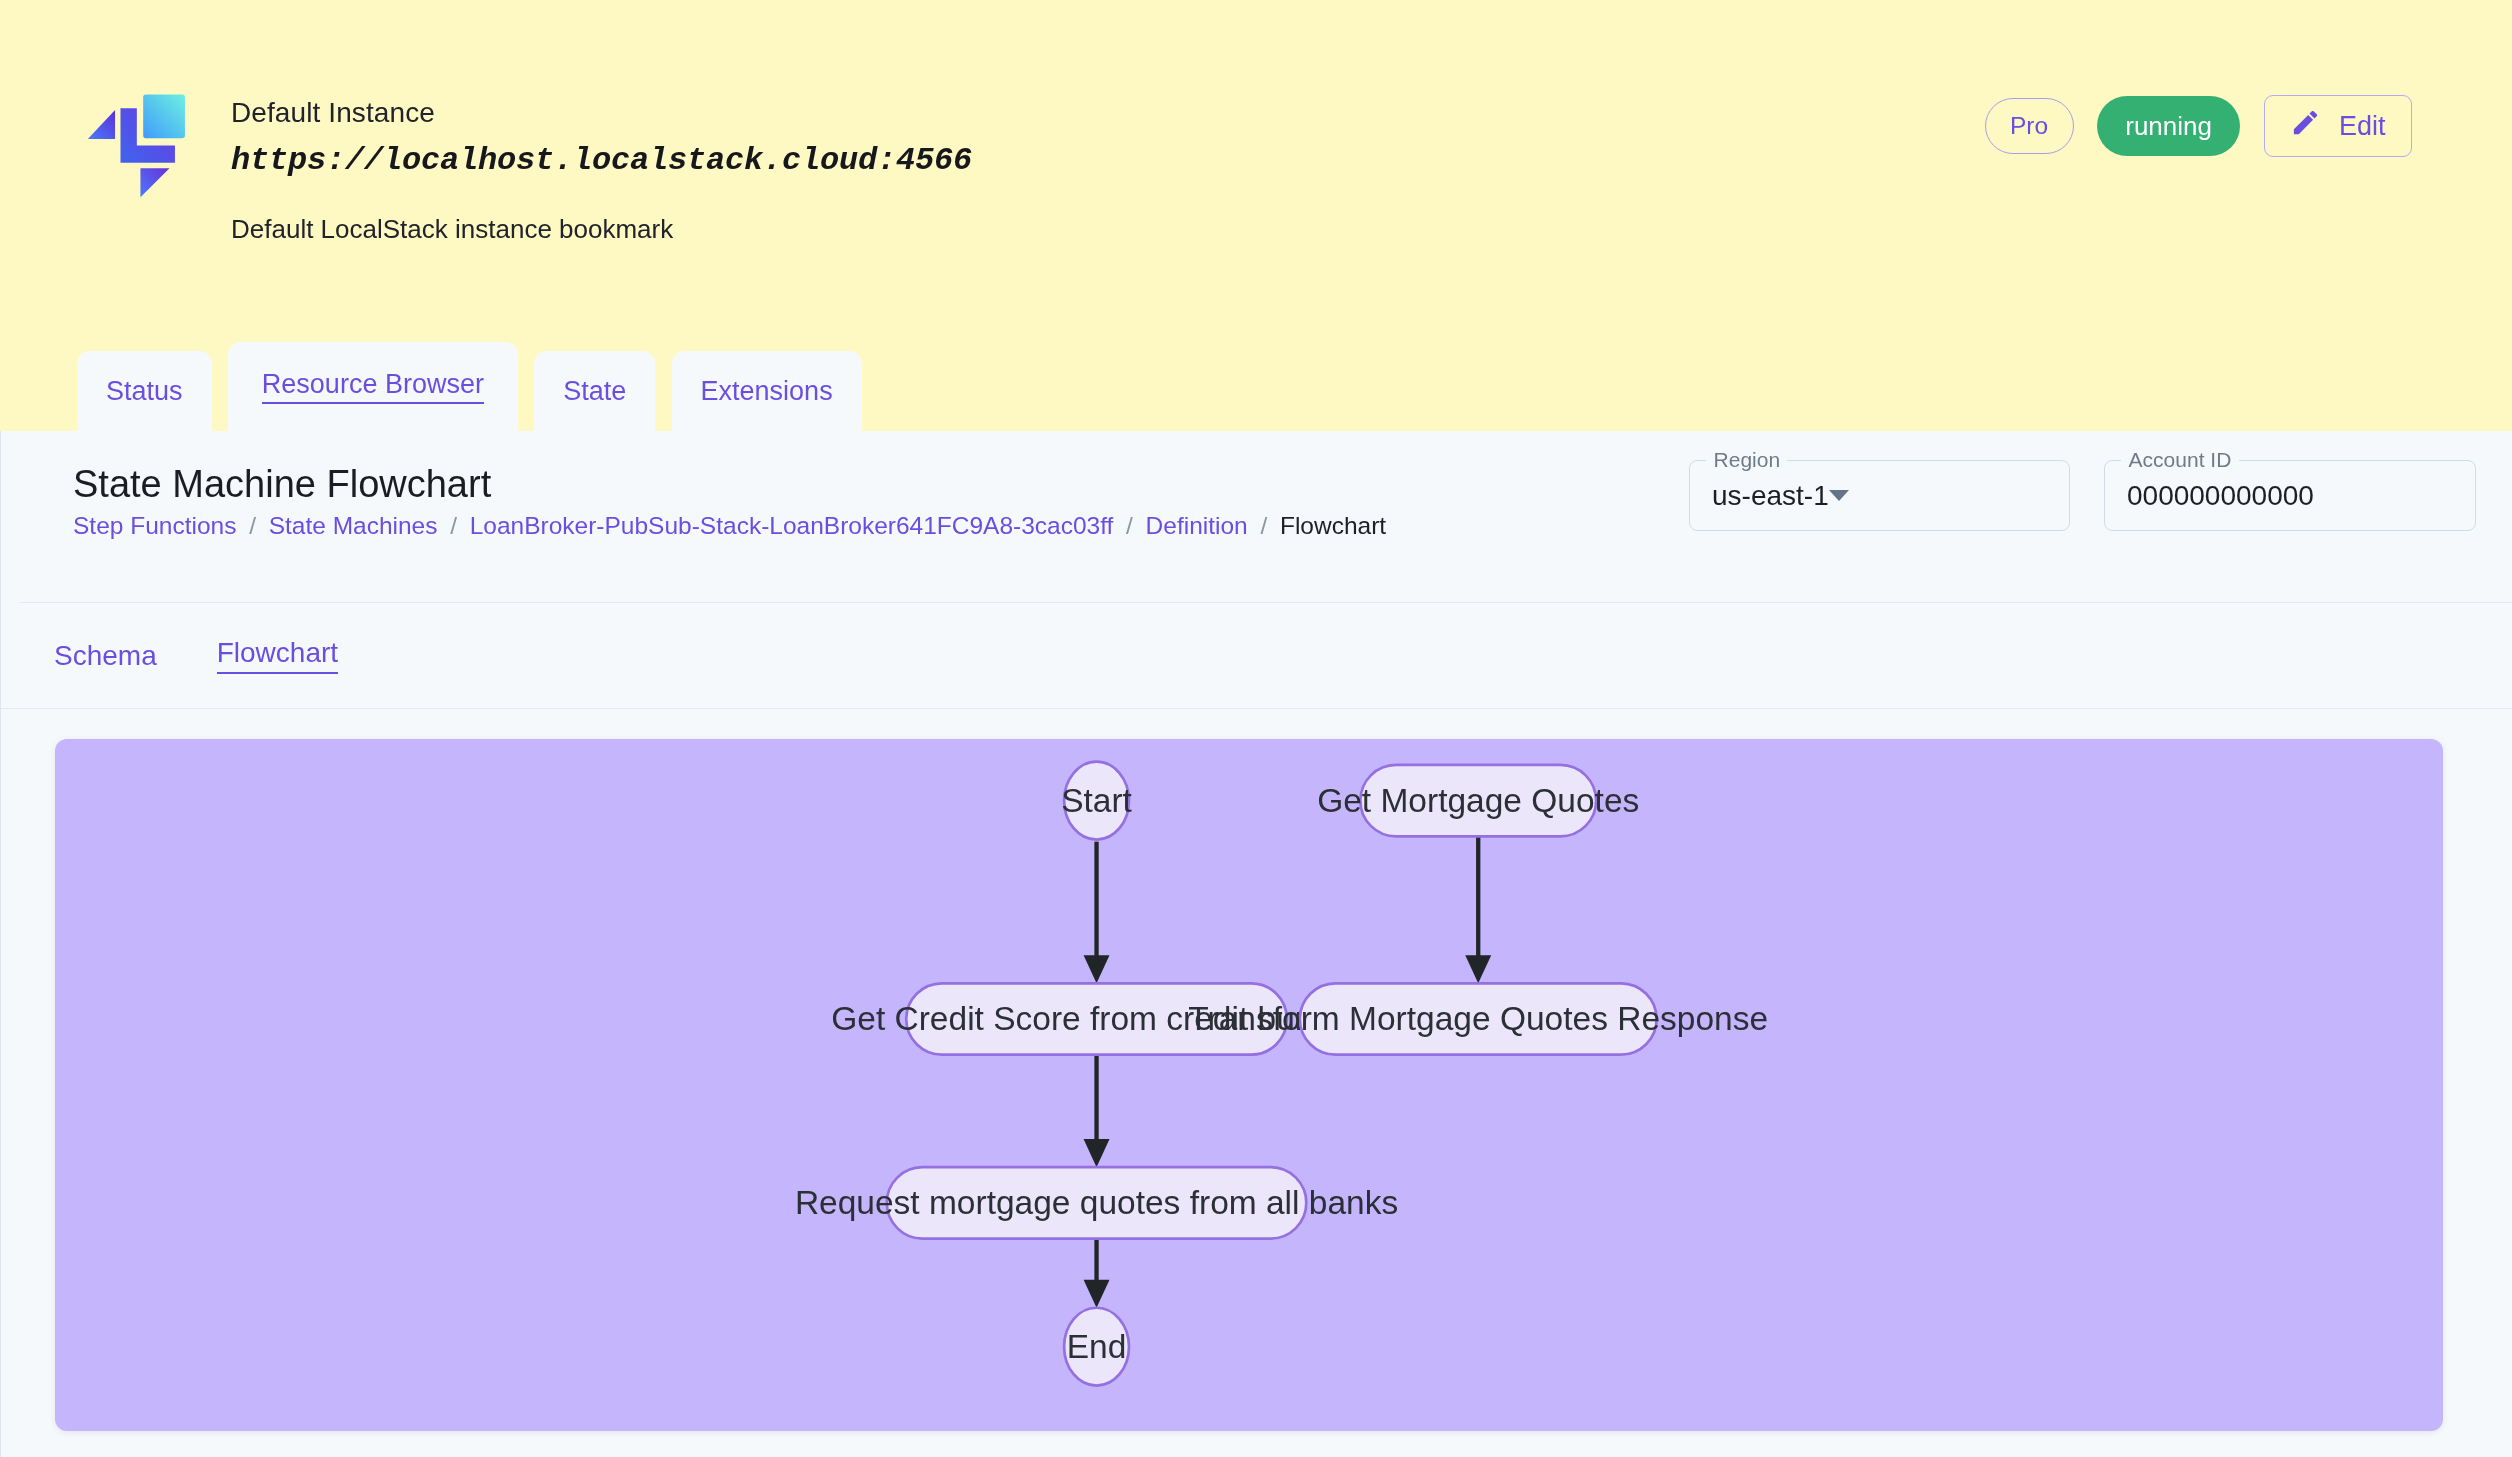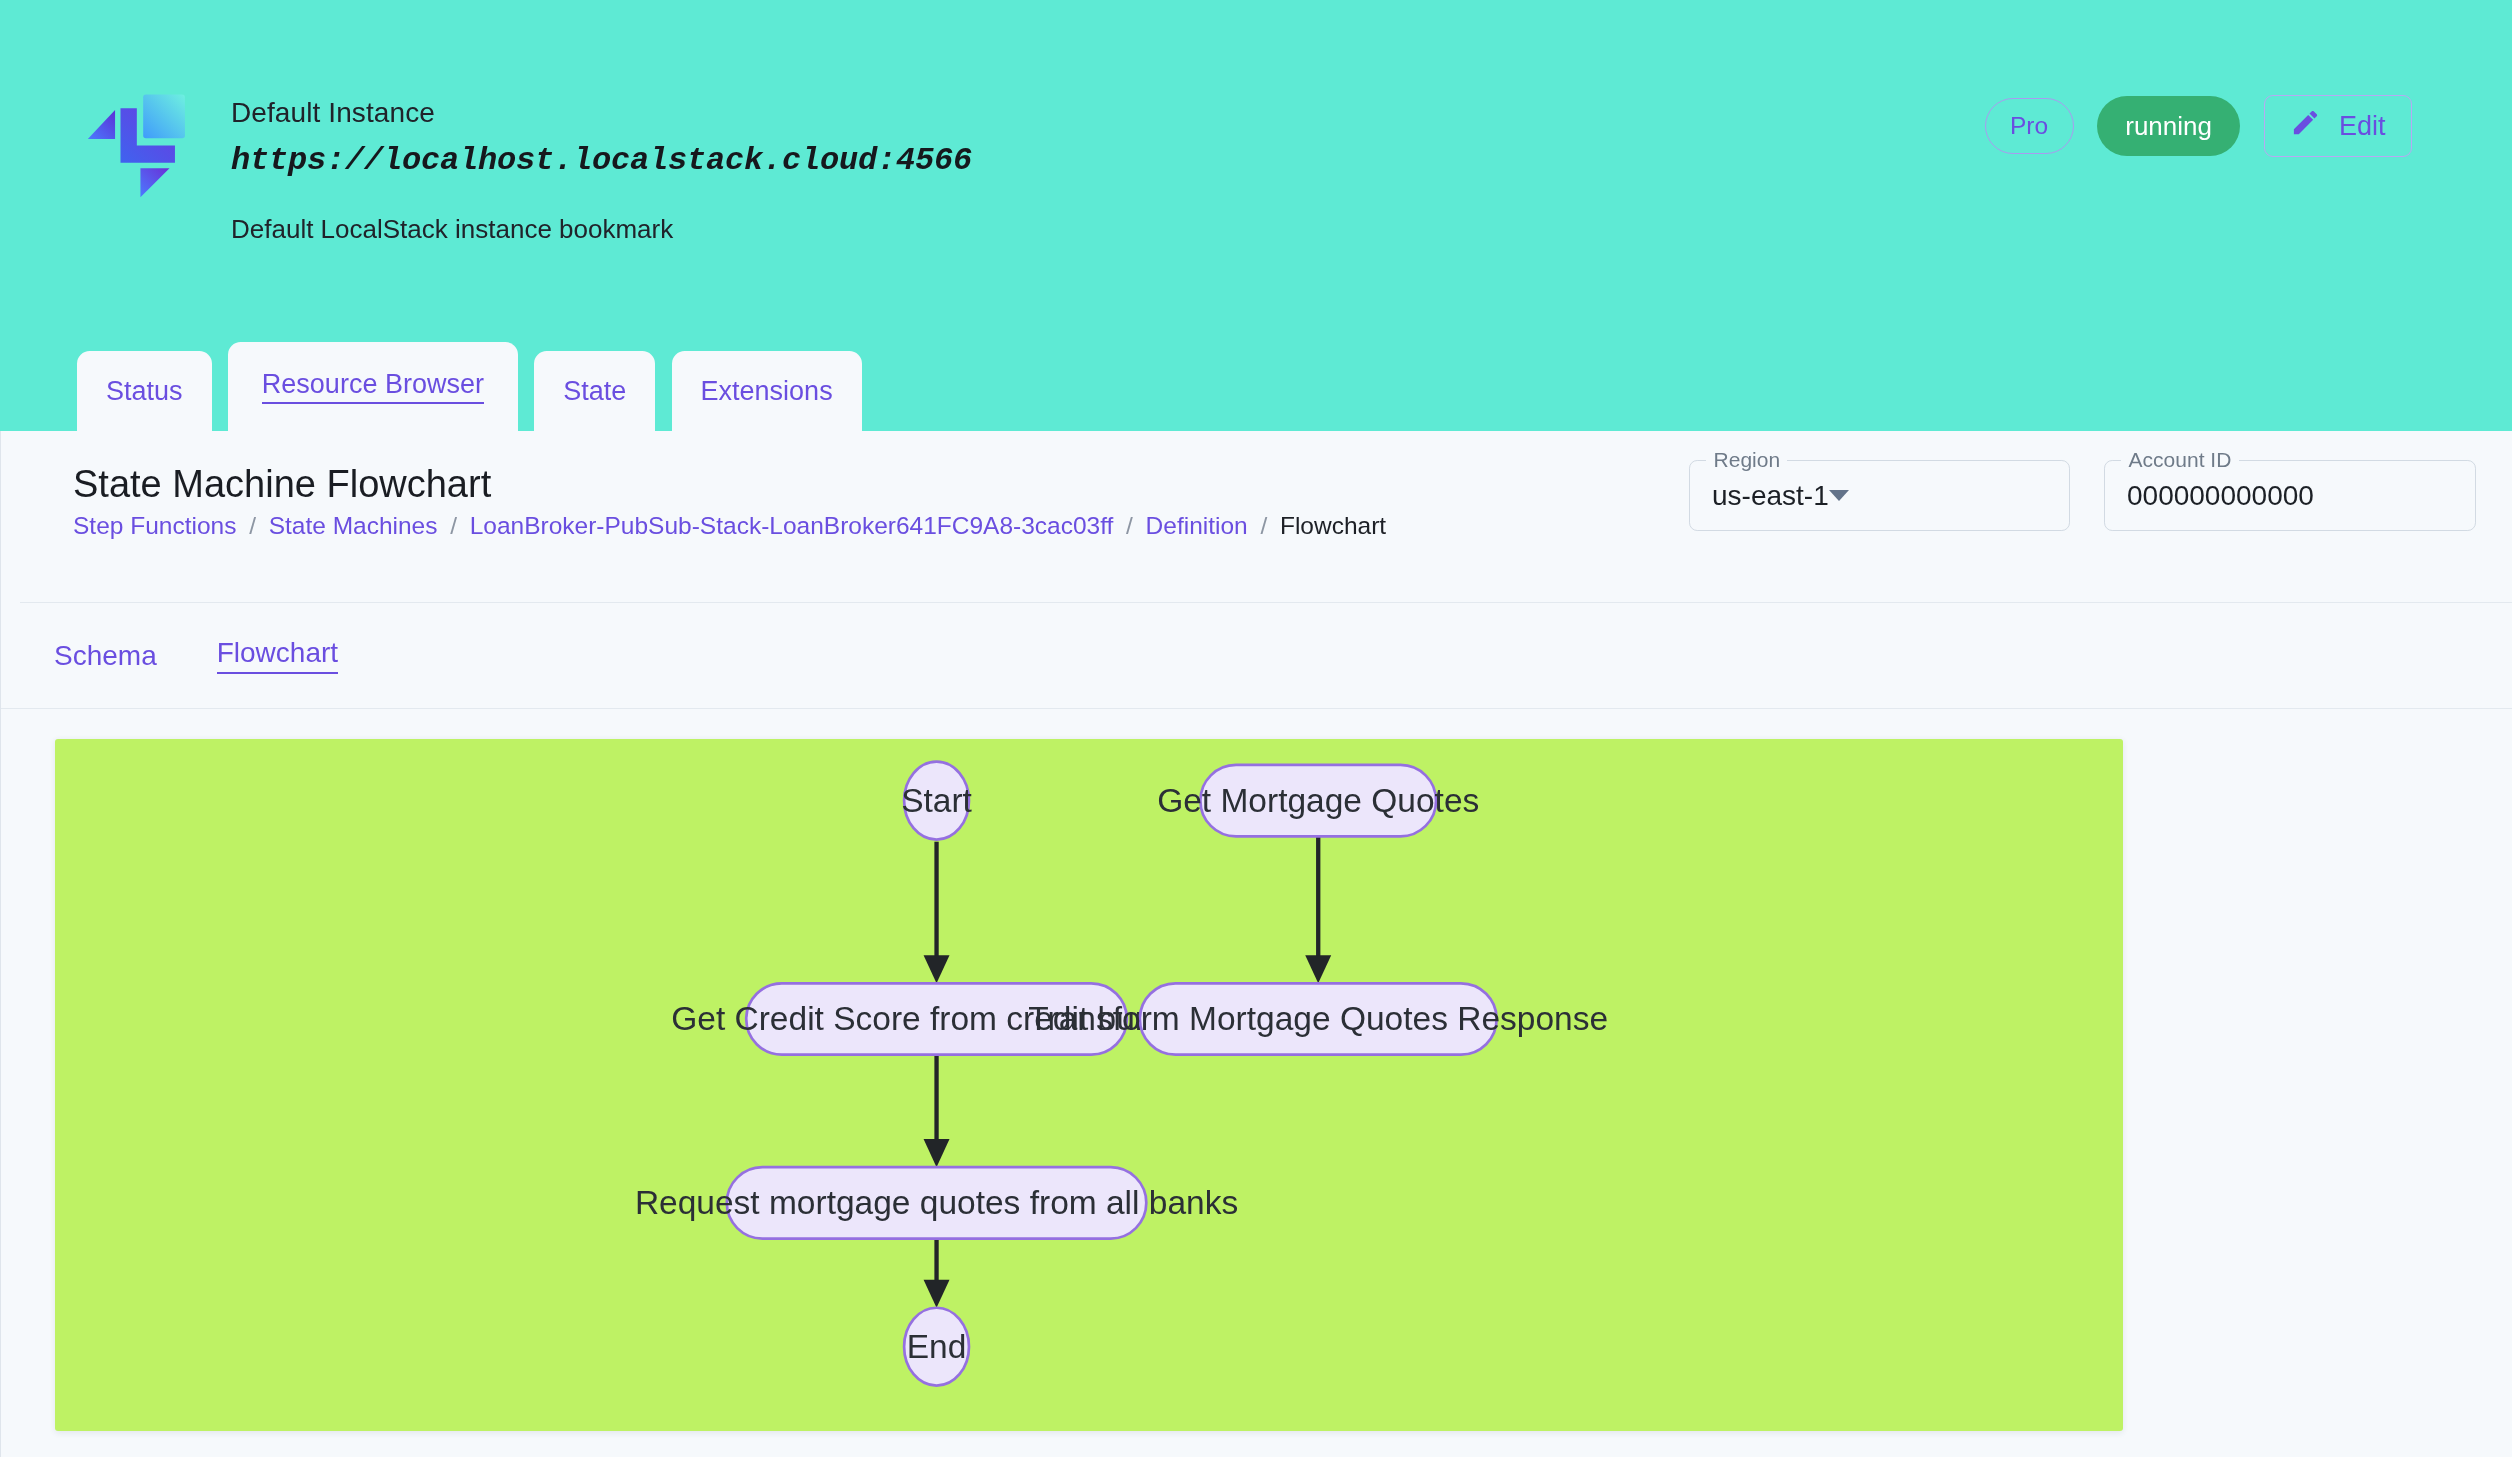--- a/index.html
+++ b/index.html
@@ -7,21 +7,21 @@
     width: 2512px; height: 1457px;
     background: #f5f8fb;
     font-family: "Liberation Sans", sans-serif;
     overflow: hidden;
   }
 
   
   .instance-header {
     position: absolute; left: 0; top: 0;
     width: 2512px; height: 431px;
-    background: #5eead4;
+    background: #fef9c3;
   }
   .logo-wrap {
     position: absolute; left: 86px; top: 80px;
     width: 118px; height: 120px;
   }
   .instance-meta {
     position: absolute; left: 231px; top: 95px;
   }
   .instance-name {
     font-size: 28px; color: #20232a; line-height: 1.25;
@@ -139,23 +139,23 @@
     display: flex; align-items: center; padding-left: 53px; gap: 60px;
   }
   .subtab {
     font-size: 28px; color: #6a4ee0; cursor: pointer;
   }
   .subtab.active { border-bottom: 2.7px solid #6a4ee0; padding-bottom: 3.6px; }
 
   
   .flow-card {
     position: absolute; left: 54px; top: 308px;
-    width: 2068px; height: 692px;
-    background: #bef264;
-    border-radius: 3px;
+    width: 2388px; height: 692px;
+    background: #c4b5fd;
+    border-radius: 12px;
     box-shadow: 0 1.8px 6.4px rgba(35,50,75,.09);
     overflow: hidden;
   }
   .flow-svg { display: block; width: 100%; height: 100%; }
   .node-rect {
     fill: #ece6fb; stroke: #9570e0; stroke-width: 2.5;
   }
   .node-ellipse {
     fill: #ece6fb; stroke: #9570e0; stroke-width: 2.5;
   }

